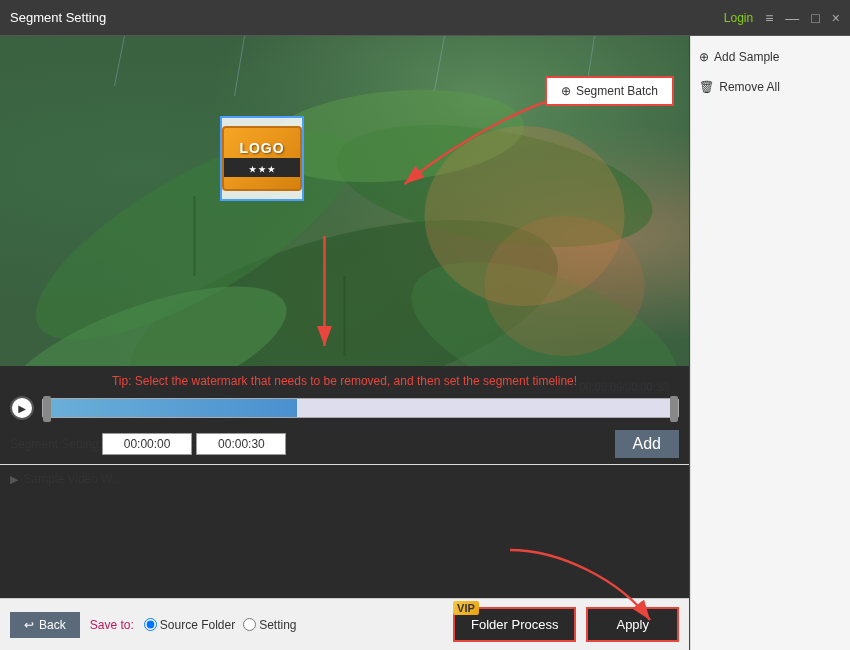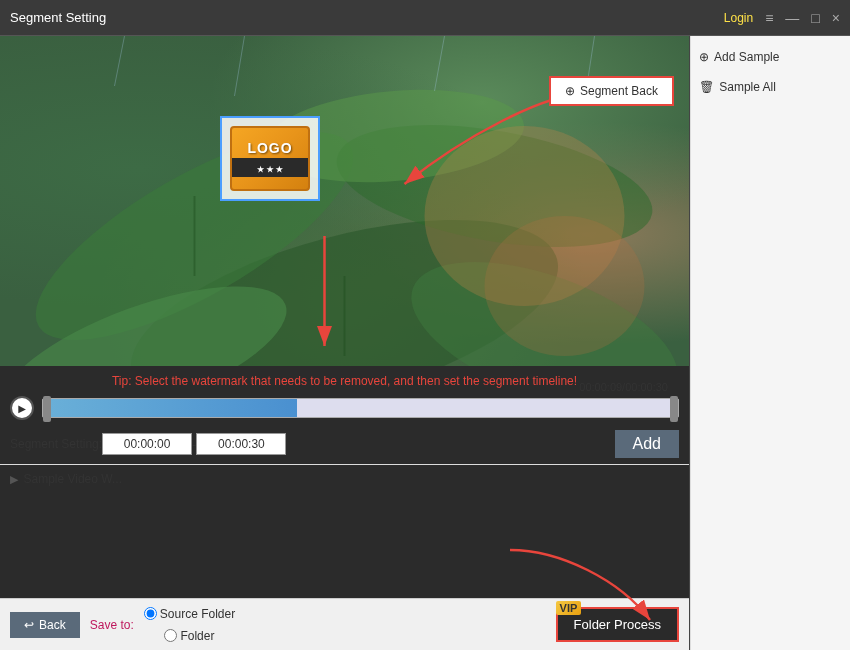--- a/index.html
+++ b/index.html
@@ -29,21 +29,21 @@
       gap: 8px;
       color: #fff;
       font-size: 13px;
     }
     .title-bar-right {
       display: flex;
       align-items: center;
       gap: 12px;
     }
     .title-bar-right .login-btn {
-      color: #fde047;
+      color: #84cc16;
       font-size: 12px;
       cursor: pointer;
       background: none;
       border: none;
     }
     .title-bar-icon {
       color: #aaa;
       font-size: 14px;
       cursor: pointer;
     }
@@ -90,21 +90,21 @@
       position: absolute;
       width: 100%;
       height: 100%;
     }
 
     
     .logo-watermark {
       position: absolute;
       top: 80px;
       left: 220px;
-      width: 100px;
+      width: 84px;
       height: 85px;
       border: 2px solid #4a9eff;
       background: rgba(255,255,255,0.85);
       display: flex;
       flex-direction: column;
       align-items: center;
       justify-content: center;
       cursor: move;
     }
     .logo-inner {
@@ -300,23 +300,22 @@
       display: flex;
       align-items: center;
       gap: 5px;
     }
     .save-to-label {
       color: #be185d;
       font-size: 12px;
     }
     .radio-group {
       display: flex;
-      align-items: center;
+      align-items: flex-end;
       gap: 8px;
-      flex-direction: column;
     }
     .radio-label {
       font-size: 12px;
       color: #333;
       display: flex;
       align-items: center;
       gap: 3px;
       cursor: pointer;
     }
     .spacer { flex: 1; }
@@ -453,21 +452,21 @@
           <marker id="arrowhead1" markerWidth="8" markerHeight="6" refX="8" refY="3" orient="auto">
             <polygon points="0 0, 8 3, 0 6" fill="#e8453c"></polygon>
           </marker>
         </defs>
 
         <path d="M 540 58 C 500 58, 420 100, 360 148" stroke="#e8453c" stroke-width="2.5" fill="none" marker-end="url(#arrowhead1)"></path>
       </svg>
 
       <button class="segment-trim-btn" style="position:absolute; top:40px; right:15px;">
         <span>⊕</span>
-        <span>Segment Back</span>
+        <span>Segment Batch</span>
       </button>
 
       <svg class="red-arrow-svg" style="position:absolute; top:0; left:0; width:100%; height:100%;" viewBox="0 0 600 330">
         <defs>
           <marker id="arrowhead2" markerWidth="8" markerHeight="6" refX="8" refY="3" orient="auto">
             <polygon points="0 0, 8 3, 0 6" fill="#e8453c"></polygon>
           </marker>
         </defs>
 
         <path d="M 280 200 L 280 310" stroke="#e8453c" stroke-width="2.5" fill="none" marker-end="url(#arrowhead2)"></path>
@@ -507,44 +506,45 @@
         <span>Back</span>
       </button>
       <span class="save-to-label">Save to:</span>
       <div class="radio-group">
         <label class="radio-label">
           <input type="radio" name="saveto" checked="" style="">
           <span>Source Folder</span>
         </label>
         <label class="radio-label">
           <input type="radio" name="saveto" style="">
-          <span>Folder</span>
+          <span>Setting</span>
         </label>
       </div>
       <div class="spacer"></div>
       <button class="batch-process-btn">
         <span class="vip-badge">VIP</span>
         <span>Folder Process</span>
       </button>
+      <button class="apply-btn">Apply</button>
     </div>
 
     <svg style="position:absolute; bottom:0; left:0; width:690px; height:120px; pointer-events:none; z-index:5;" viewBox="0 0 690 120">
       <defs>
         <marker id="arrowhead3" markerWidth="8" markerHeight="6" refX="8" refY="3" orient="auto">
           <polygon points="0 0, 8 3, 0 6" fill="#e8453c"></polygon>
         </marker>
       </defs>
       <path d="M 510 20 C 560 20, 620 50, 650 90" stroke="#e8453c" stroke-width="2.5" fill="none" marker-end="url(#arrowhead3)"></path>
     </svg>
   </div>
 
   <div class="right-panel">
     <div class="add-videos-btn">
       <span>⊕</span>
       <span>Add Sample</span>
     </div>
     <div class="remove-all-btn">
       <span>🗑</span>
-      <span>Sample All</span>
+      <span>Remove All</span>
     </div>
   </div>
 
 </div>
 
 </body></html>

